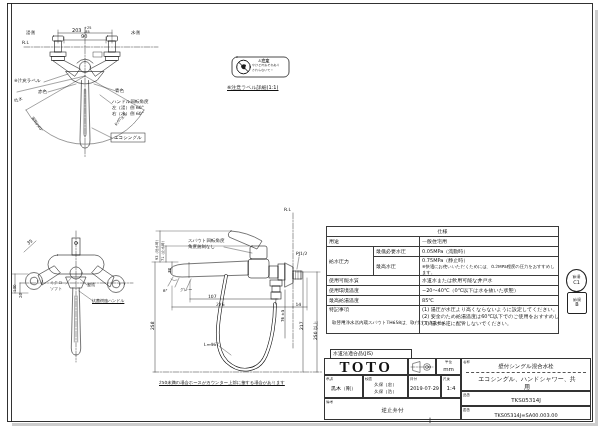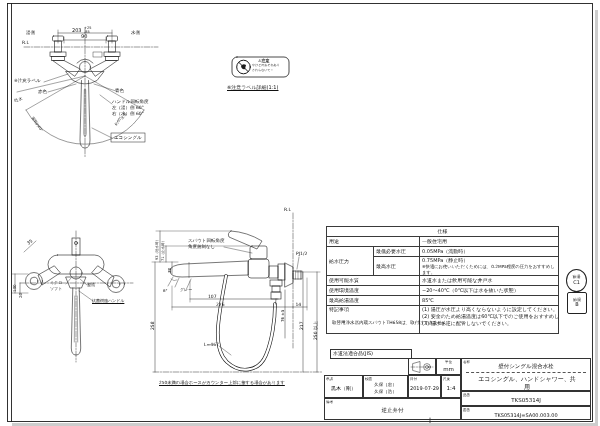--- a/index.html
+++ b/index.html
@@ -291,20 +291,23 @@
   </div>
   <div class="stamp" style="left:567px;top:292px;width:18px;height:20px;border-radius:2px;">
     <span class="s1">節湯</span>
     <span class="s2">B</span>
   </div>
 
   <div class="tbcell" style="left:330px;top:349px;width:82px;height:10px;">
     <span class="ann f5" style="left:2px;top:1px;position:absolute;">水道法適合品(JIS)</span>
   </div>
 
+  <div class="tbcell" style="left:324px;top:358px;width:84px;height:17px;">
+    <div class="tval logo" style="top:0px;">TOTO</div>
+  </div>
   <div class="tbcell" style="left:408px;top:358px;width:28px;height:17px;"></div>
   <div class="tbcell" style="left:436px;top:358px;width:25px;height:17px;">
     <div class="tval f35" style="top:1px;font-size:3.5px;">単位</div>
     <div class="tval f55" style="top:7px;font-size:5.5px;">mm</div>
   </div>
   <div class="tbcell" style="left:461px;top:358px;width:130px;height:33px;">
     <span class="tlabel">名称</span>
     <div style="position:absolute;left:4px;right:4px;top:4px;height:9px;text-align:center;font-size:5.5px;border-bottom:0.6px dashed #555;">壁付シングル混合水栓</div>
     <div style="position:absolute;left:14px;width:102px;top:16px;text-align:center;font-size:6px;white-space:normal;line-height:1.25;">エコシングル、ハンドシャワー、共用</div>
   </div>

